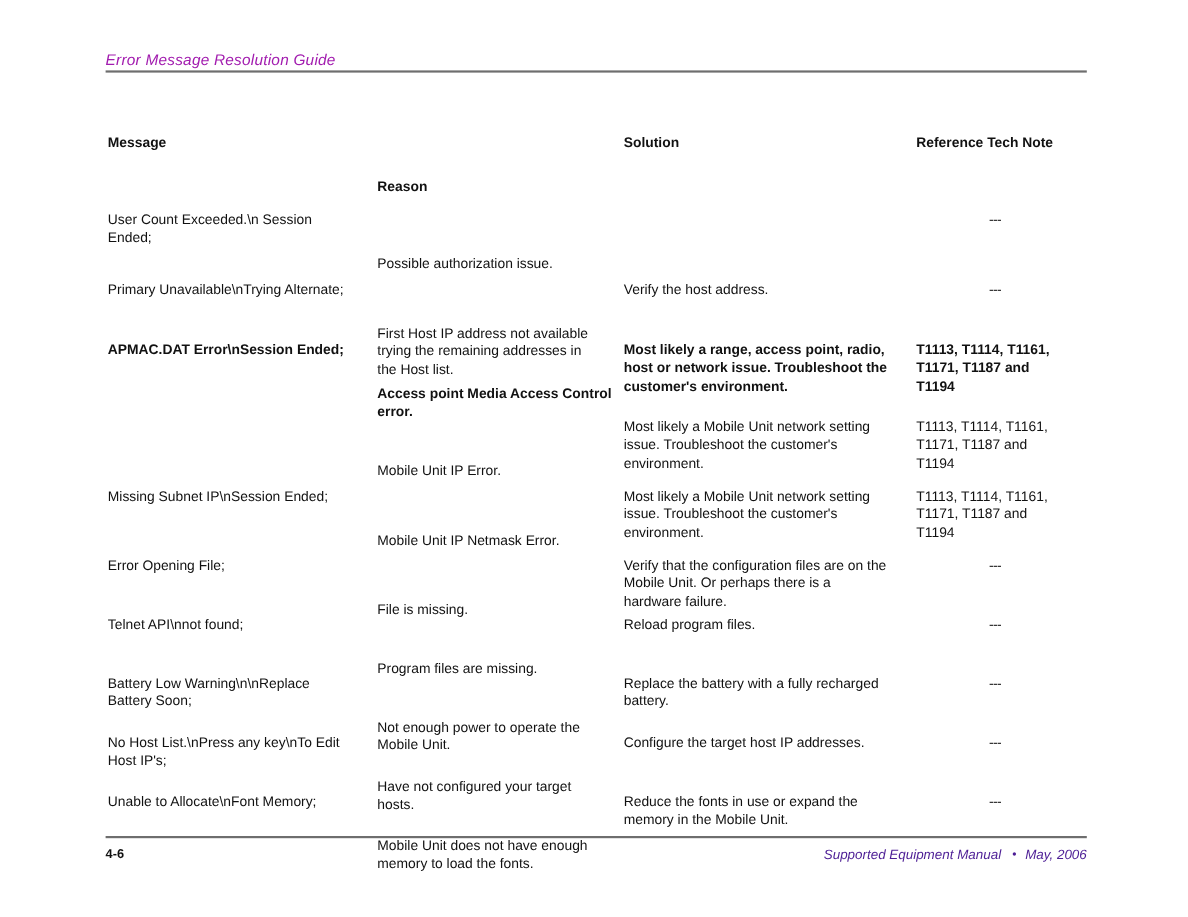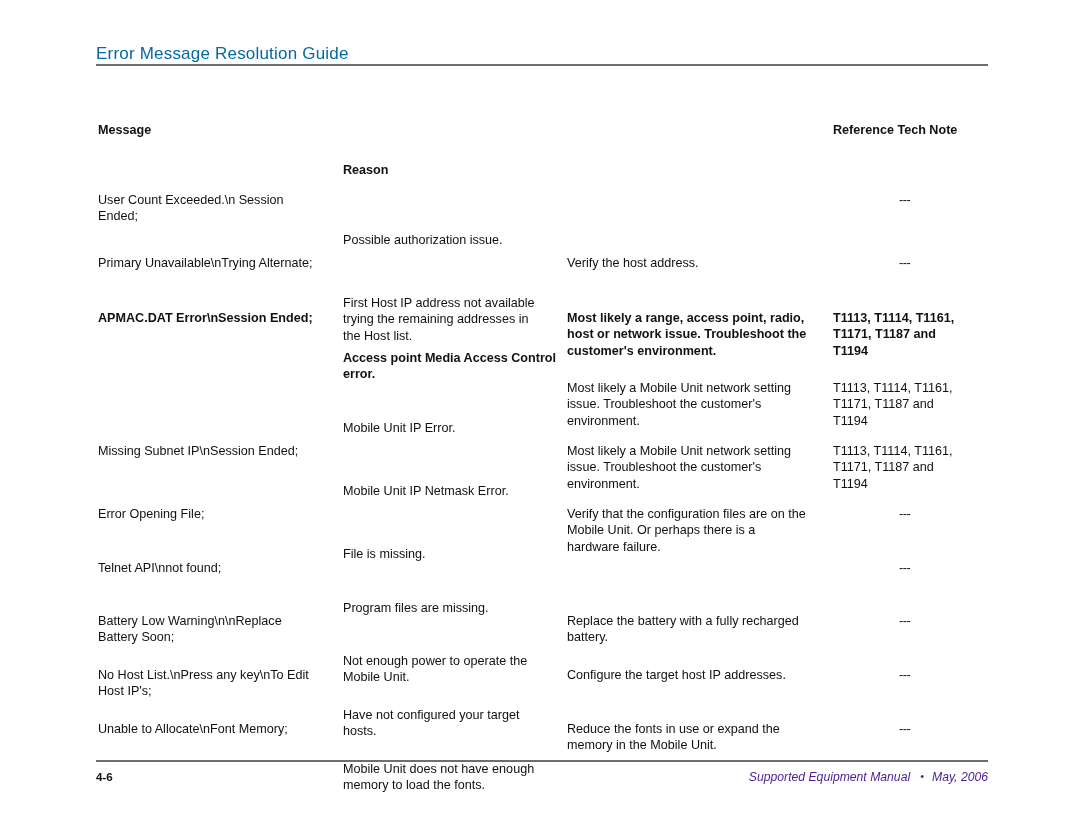--- a/index.html
+++ b/index.html
@@ -22,23 +22,24 @@
   }
 
   
   .page-header {
     position: absolute;
     left: 96px;
     top: 46px;
     width: 892px;
   }
   .page-header .header-title {
-    font-size: 17px;
+    font-style: italic;
+    font-size: 14px;
     letter-spacing: 0.2px;
-    color: #0369a1;
+    color: #a21caf;
     line-height: 16px;
     white-space: nowrap;
   }
   .rule {
     width: 892px;
     height: 2px;
     background: #6e6e6e;
     margin-top: 2px;
   }
 
@@ -136,20 +137,21 @@
   <div class="page-header">
     <div class="header-title">Error Message Resolution Guide</div>
     <div class="rule"></div>
   </div>
 
   <div class="table">
 
     <div class="trow thead" style="height:22px;">
       <div class="cell c-message">Message</div>
       <div class="cell c-reason">Reason</div>
+      <div class="cell c-solution">Solution</div>
       <div class="cell c-ref">Reference Tech Note</div>
     </div>
 
     <div id="rows-container" style="position: relative; display: block; height: 640px;">
         <div class="trow data" style="position: absolute; left: 0px; top: 48px; height: 60px; width: 892px;">
           <div class="cell c-message">User Count Exceeded.\n Session
 Ended;</div>
           <div class="cell c-reason">Possible authorization issue.</div>
           <div class="cell c-ref dashes">---</div>
         </div>
@@ -195,20 +197,21 @@
           <div class="cell c-message">Error Opening File;</div>
           <div class="cell c-reason">File is missing.</div>
           <div class="cell c-solution">Verify that the configuration files are on the
 Mobile Unit.  Or perhaps there is a
 hardware failure.</div>
           <div class="cell c-ref dashes">---</div>
         </div>
         <div class="trow data" style="position: absolute; left: 0px; top: 416px; height: 48px; width: 892px;">
           <div class="cell c-message">Telnet API\nnot found;</div>
           <div class="cell c-reason">Program files are missing.</div>
+          <div class="cell c-solution">Reload program files.</div>
           <div class="cell c-ref dashes">---</div>
         </div>
         <div class="trow data" style="position: absolute; left: 0px; top: 469px; height: 54px; width: 892px;">
           <div class="cell c-reason">Not enough power to operate the
 Mobile Unit.</div>
           <div class="cell c-message">Battery Low Warning\n\nReplace
 Battery Soon;</div>
           <div class="cell c-solution">Replace the battery with a fully recharged
 battery.</div>
           <div class="cell c-ref dashes">---</div>

